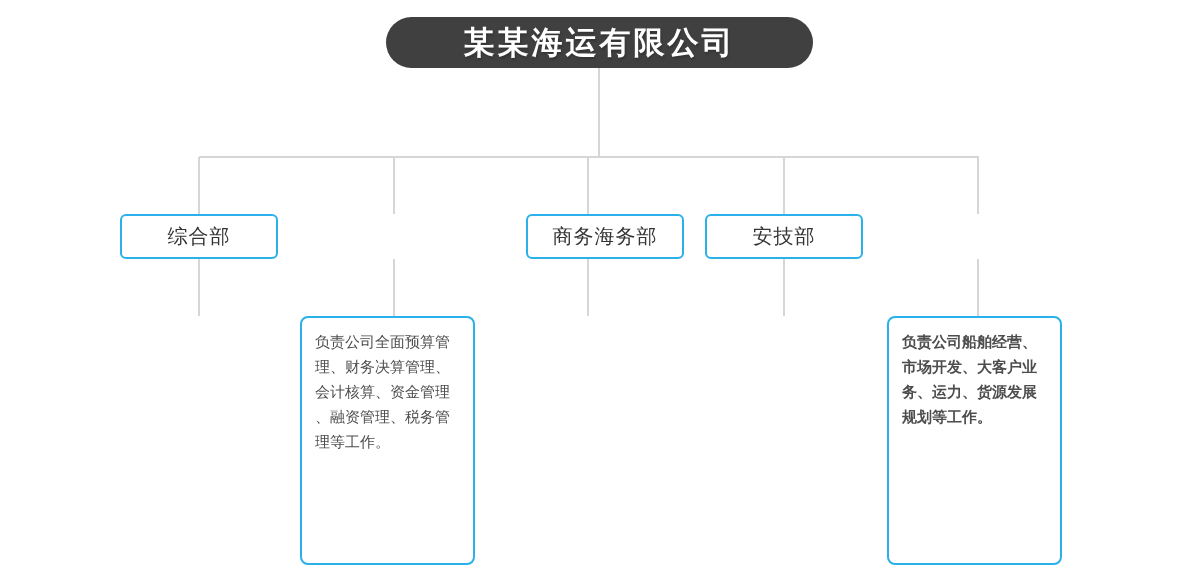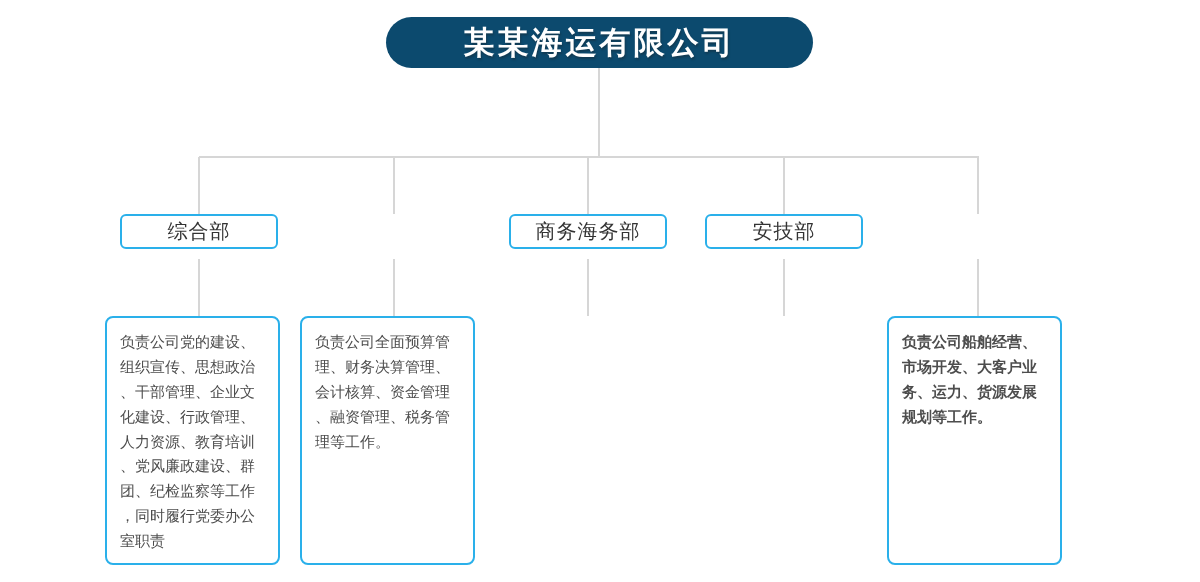--- a/index.html
+++ b/index.html
@@ -14,40 +14,40 @@
     height: 582px;
     background: #ffffff;
     overflow: hidden;
   }
   .root-node {
     position: absolute;
     left: 386px;
     top: 17px;
     width: 427px;
     height: 51px;
-    background: #0c4a6e;
+    background: #404040;
     border-radius: 26px;
     color: #ffffff;
     display: flex;
     align-items: center;
     justify-content: center;
     font-size: 31px;
     font-weight: bold;
     letter-spacing: 3px;
     text-shadow: 1px 2px 2px rgba(30, 30, 30, 0.35);
   }
   .line {
     position: absolute;
     background: #d6d6d6;
   }
   .dept-node {
     position: absolute;
     top: 214px;
     width: 158px;
-    height: 35px;
+    height: 45px;
     box-sizing: border-box;
     background: #ffffff;
     border: 2px solid #2AB0EA;
     border-radius: 6px;
     display: flex;
     align-items: center;
     justify-content: center;
     font-size: 20px;
     color: #333333;
     letter-spacing: 1px;
@@ -85,20 +85,19 @@
   <div class="line" style="left:783.25px; top:157px; width:1.5px; height:57px;"></div>
   <div class="line" style="left:977.25px; top:157px; width:1.5px; height:57px;"></div>
 
   <div class="line" style="left:198.25px; top:259px; width:1.5px; height:57px;"></div>
   <div class="line" style="left:393.25px; top:259px; width:1.5px; height:57px;"></div>
   <div class="line" style="left:587.25px; top:259px; width:1.5px; height:57px;"></div>
   <div class="line" style="left:783.25px; top:259px; width:1.5px; height:57px;"></div>
   <div class="line" style="left:977.25px; top:259px; width:1.5px; height:57px;"></div>
 
   <div class="dept-node" style="left:120px;">综合部</div>
-  <div class="dept-node" style="left:509px;">商务海务部</div>
+  <div class="dept-node" style="left:526px;">商务海务部</div>
   <div class="dept-node" style="left:705px;">安技部</div>
 
-  <div class="desc-node" style="left:105px;">负责公司党的建设、组织宣传、思想政治、干部管理、企业文化建设、行政管理、人力资源、教育培训、党风廉政建设、群团、纪检监察等工作，同时履行党委办公室职责</div>
   <div class="desc-node" style="left:300px;">负责公司全面预算管理、财务决算管理、会计核算、资金管理、融资管理、税务管理等工作。</div>
   <div class="desc-node" style="left:887px;font-weight:bold;">负责公司船舶经营、市场开发、大客户业务、运力、货源发展规划等工作。</div>
 
 </div>
 
 </body></html>

